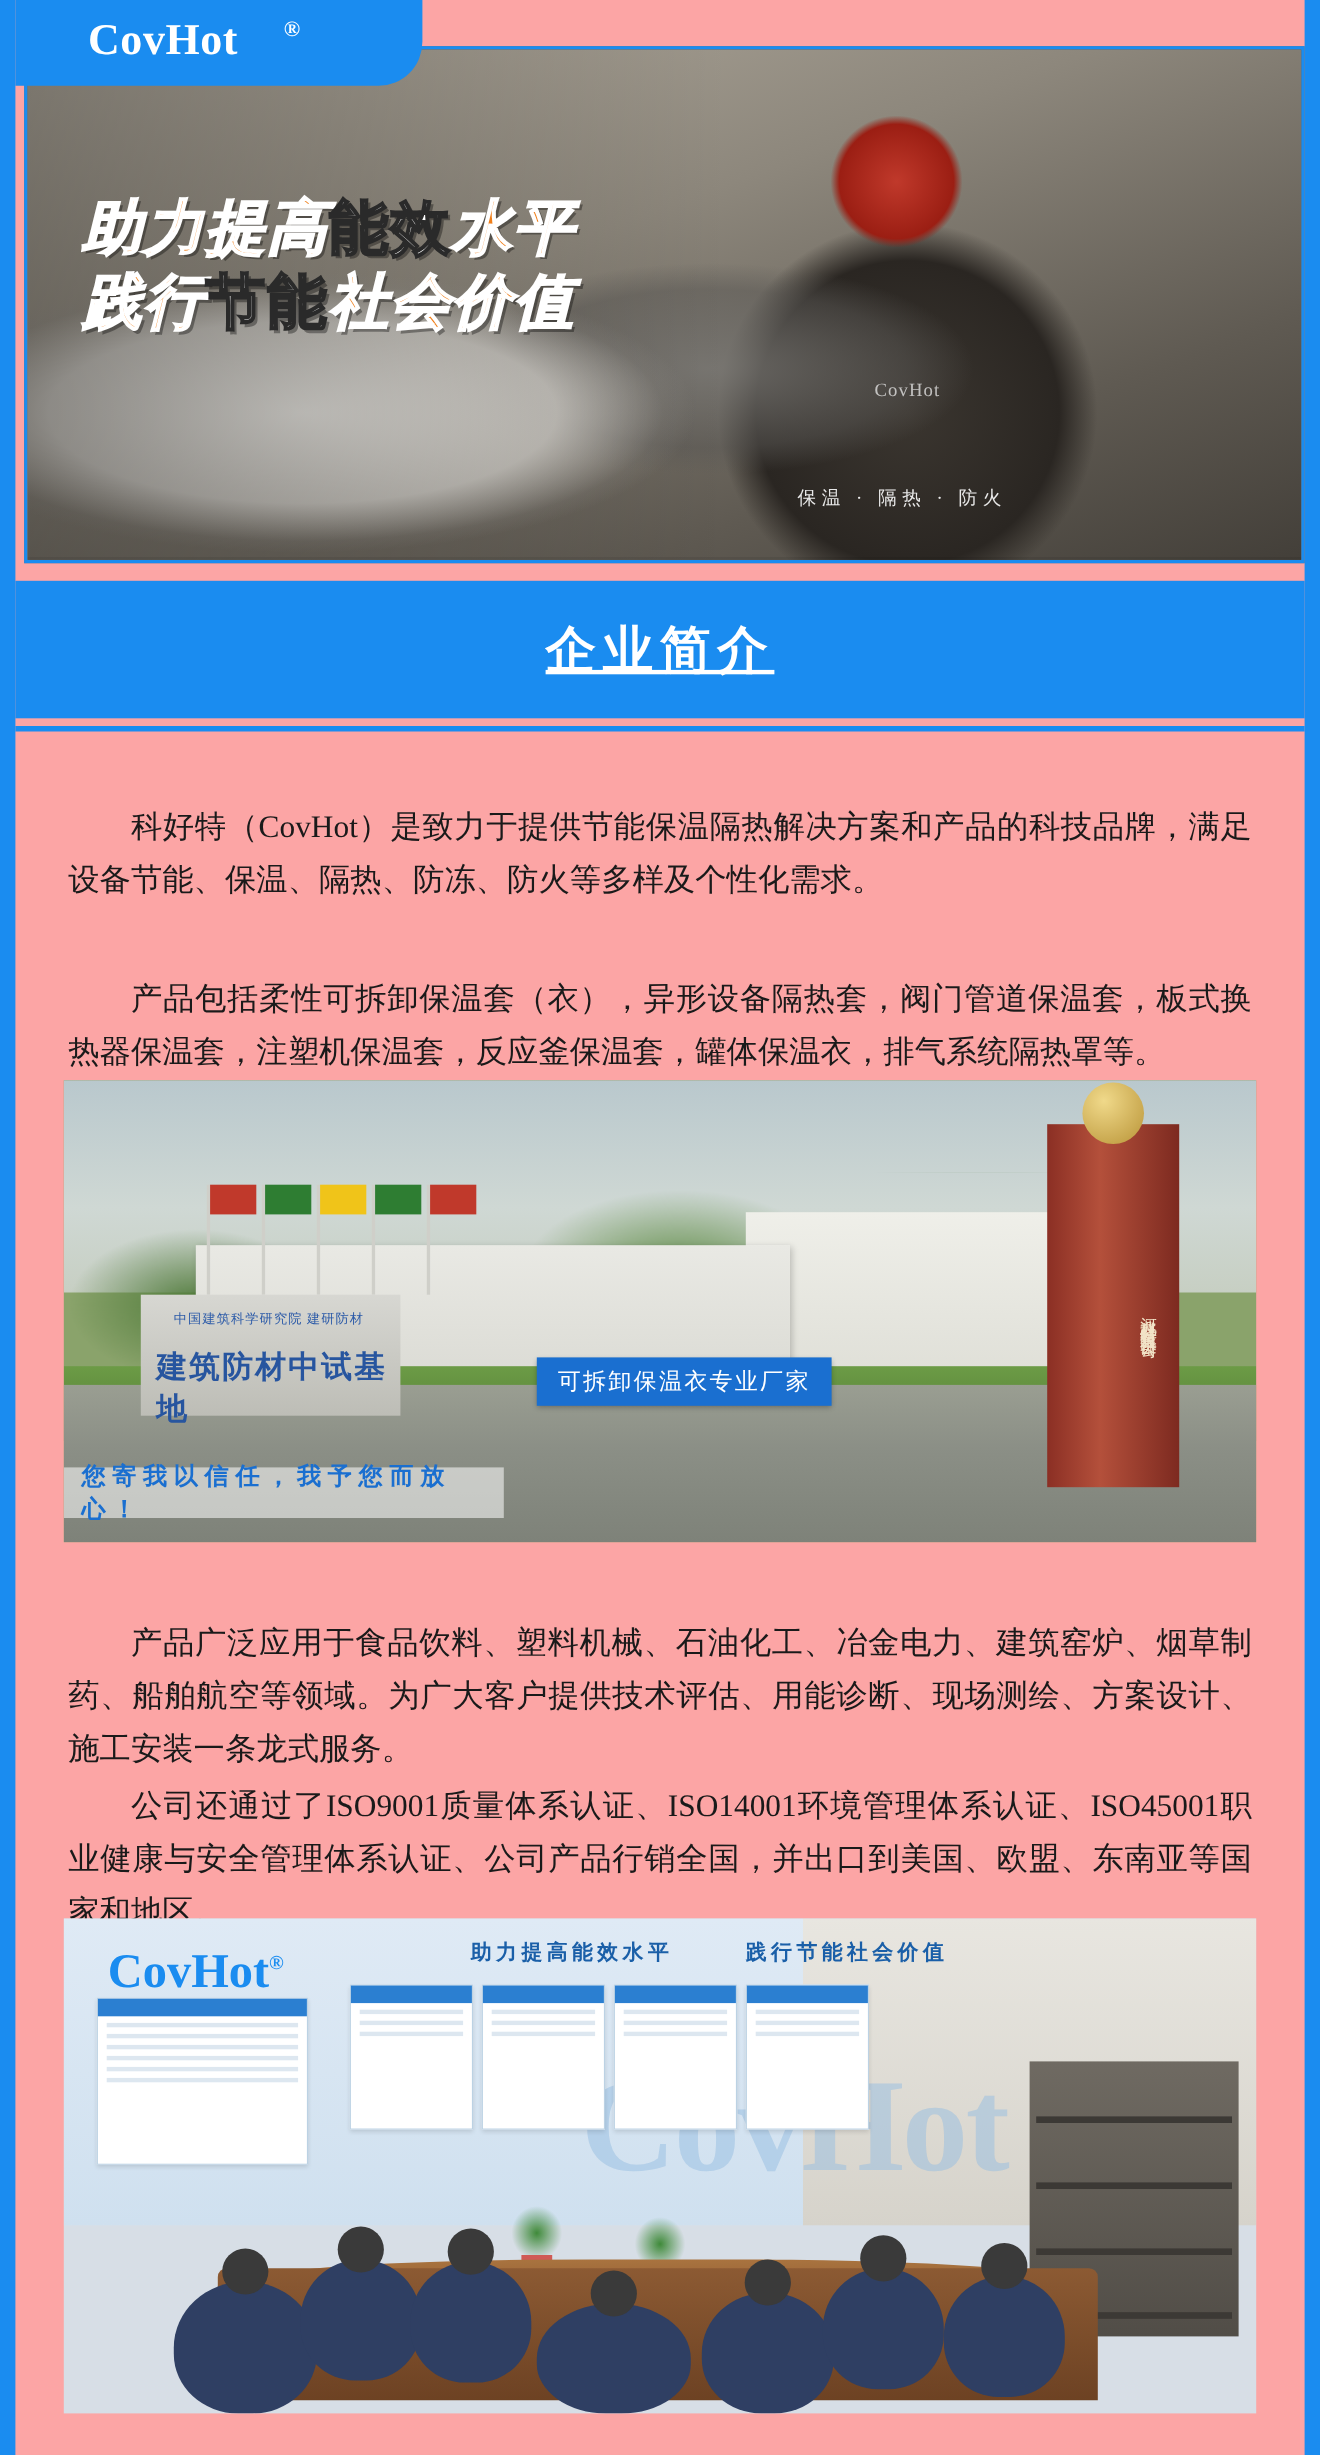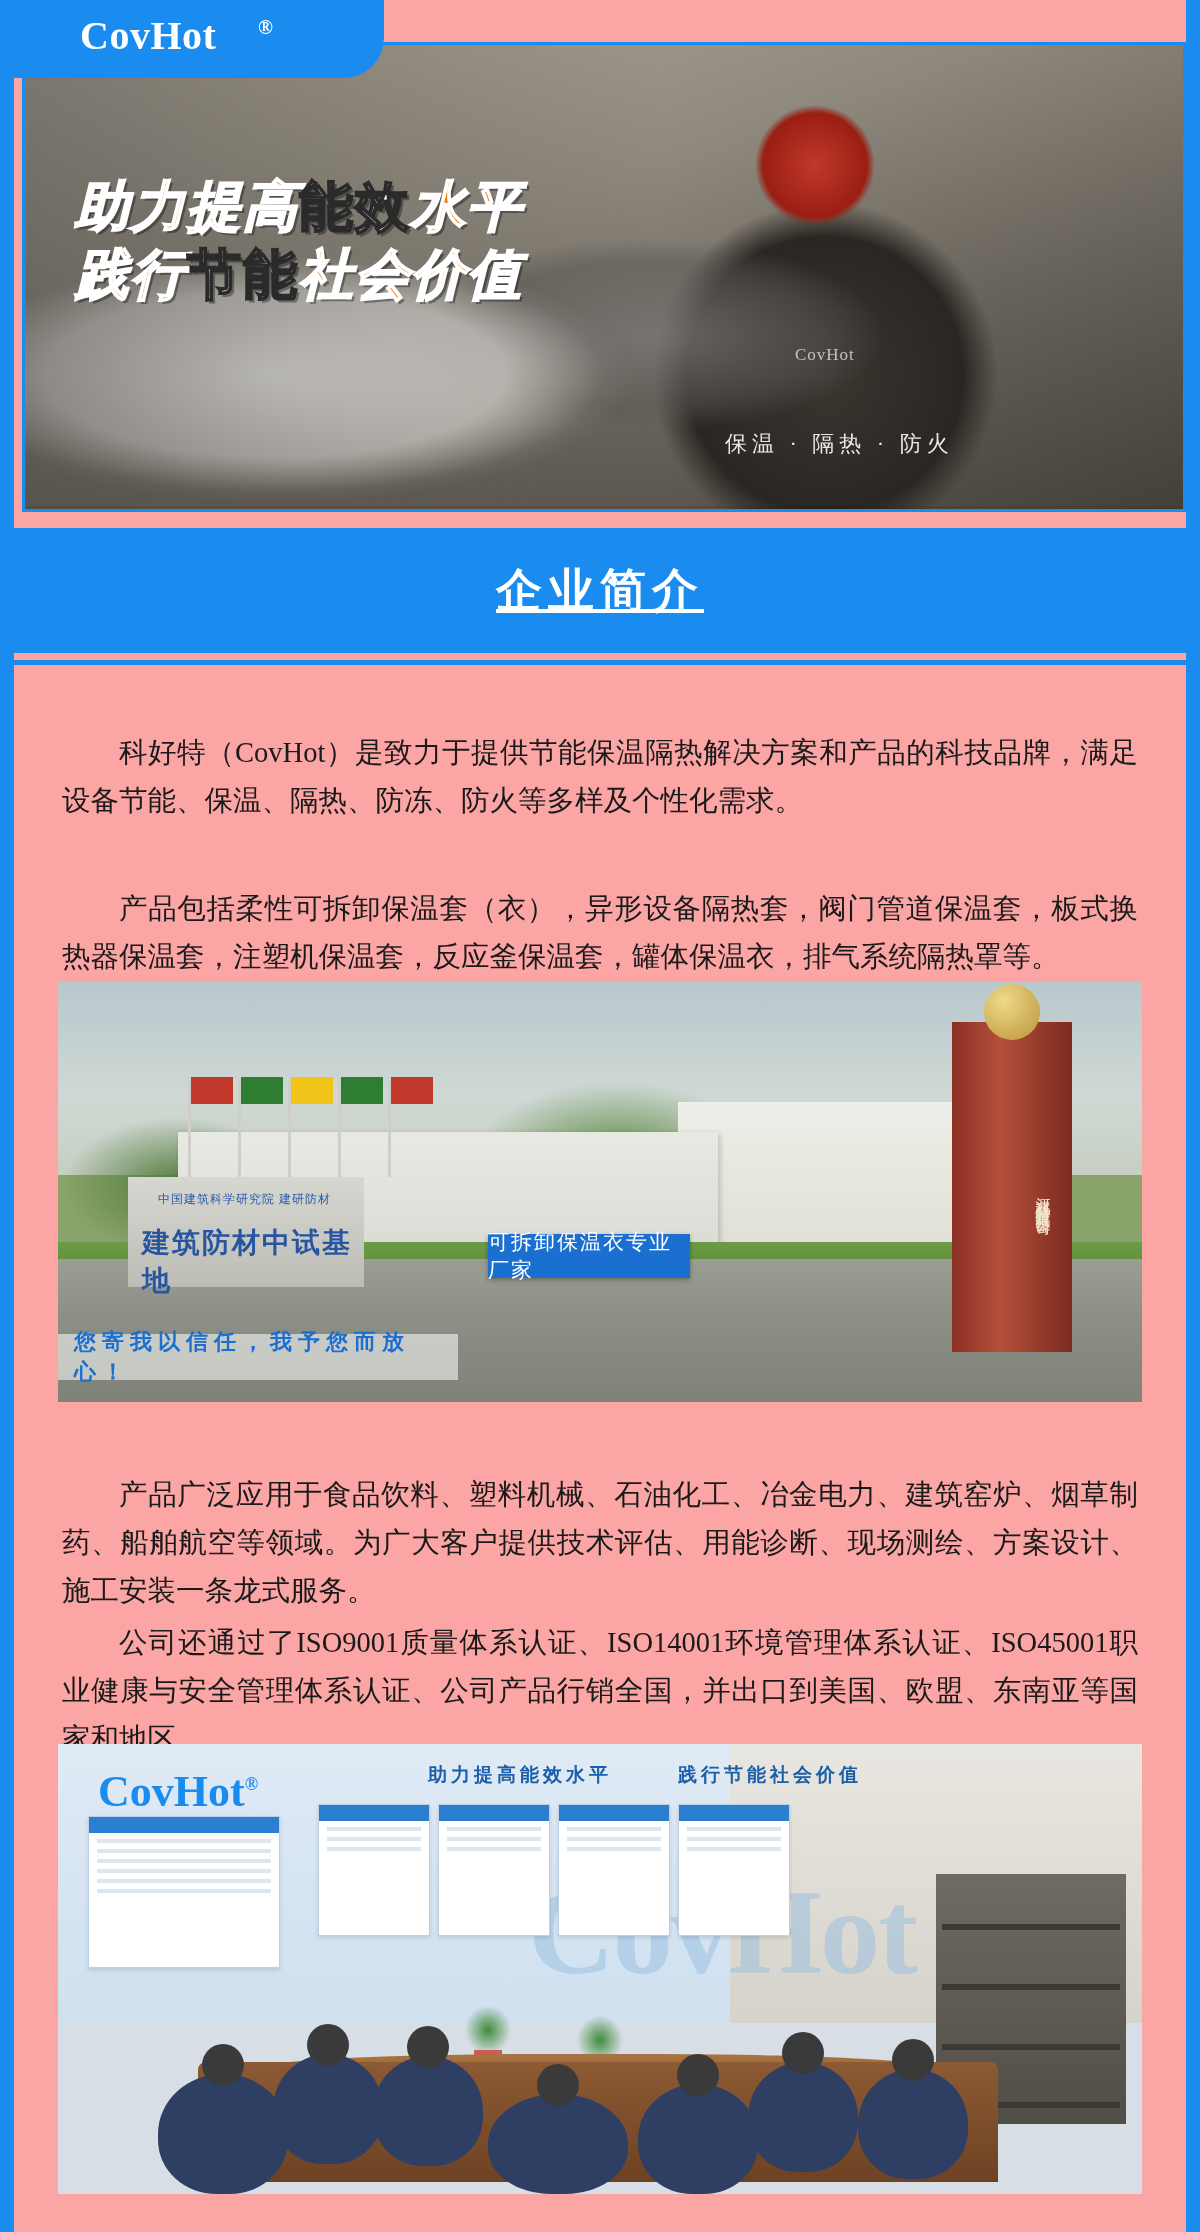--- a/index.html
+++ b/index.html
@@ -123,23 +123,23 @@
     line-height: 68px;
     letter-spacing: 2px;
     white-space: nowrap;
   }
   .sl-or { color: #f07f1a; -webkit-text-stroke: 2px #ffffff; text-shadow: 3px 3px 0 rgba(0,0,0,0.35); font-style: italic; }
   .sl-wh { color: #ffffff; -webkit-text-stroke: 2px #2a2a2a; text-shadow: 3px 3px 0 rgba(0,0,0,0.35); }
 
   .hero-badge {
     position: absolute;
     left: 700px;
-    top: 384px;
+    top: 396px;
     color: #e8e8e8;
-    font-size: 22px;
+    font-size: 17px;
     letter-spacing: 5px;
     z-index: 4;
   }
   .hero-cov {
     position: absolute;
     left: 770px;
     top: 300px;
     color: rgba(235,235,235,0.75);
     font-size: 17px;
     letter-spacing: 1px;
@@ -255,21 +255,21 @@
     position: absolute; left: 32px; top: -38px; width: 56px; height: 56px; border-radius: 50%;
     background: radial-gradient(circle at 35% 30%, #f0d98a, #b99437);
   }
   .ph1-pillar .cols {
     position: absolute; left: 18px; top: 46px; width: 86px; color: #f2e4c8;
     font-size: 15px; line-height: 26px; letter-spacing: 2px; text-align: center;
     writing-mode: vertical-rl;
     height: 260px;
   }
   .ph1-banner {
-    position: absolute; left: 430px; top: 252px; width: 202px; height: 44px;
+    position: absolute; left: 430px; top: 252px; width: 268px; height: 44px;
     background: #1a6fd0;
     color: #ffffff; font-size: 21px; letter-spacing: 2px;
     display: flex; align-items: center; justify-content: center;
     box-shadow: 0 2px 5px rgba(0,0,0,0.3);
   }
   .ph1-bottomtext {
     position: absolute; left: 0; top: 352px; width: 400px; height: 46px;
     display: flex; align-items: center; padding-left: 16px;
     color: #1a6fd0; font-size: 22px; letter-spacing: 6px; font-weight: bold;
     background: rgba(255,255,255,0.55);

